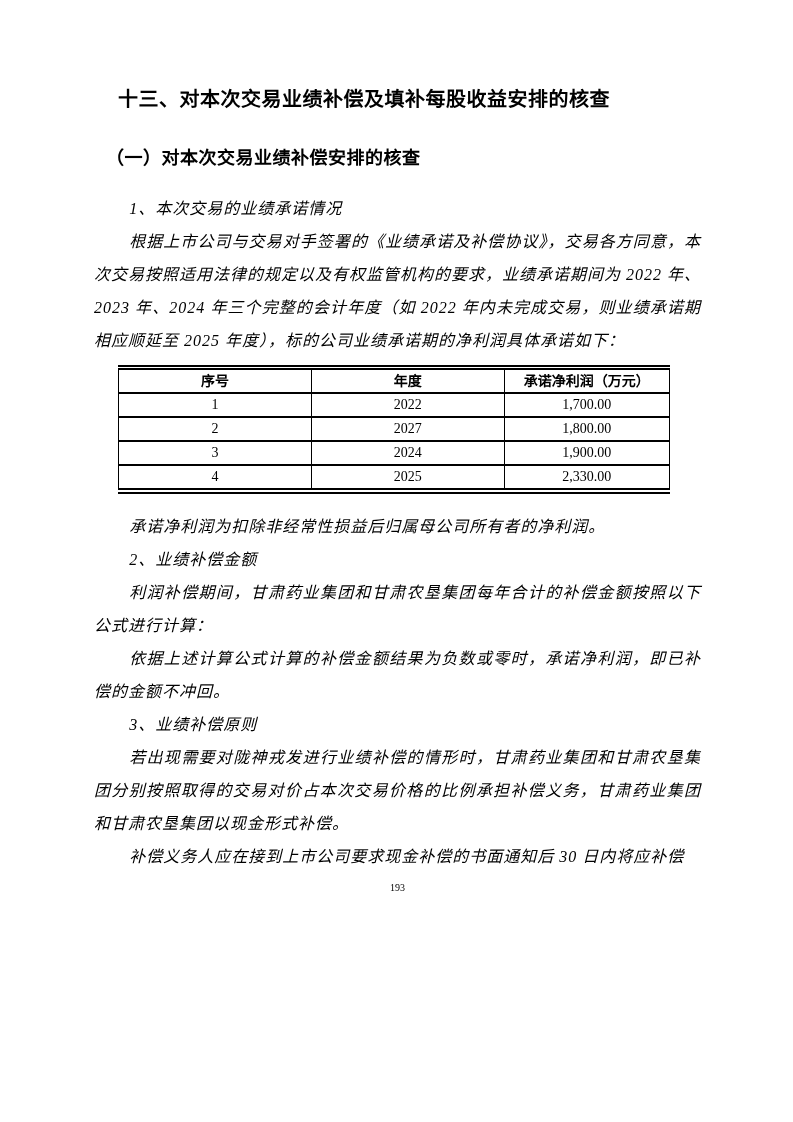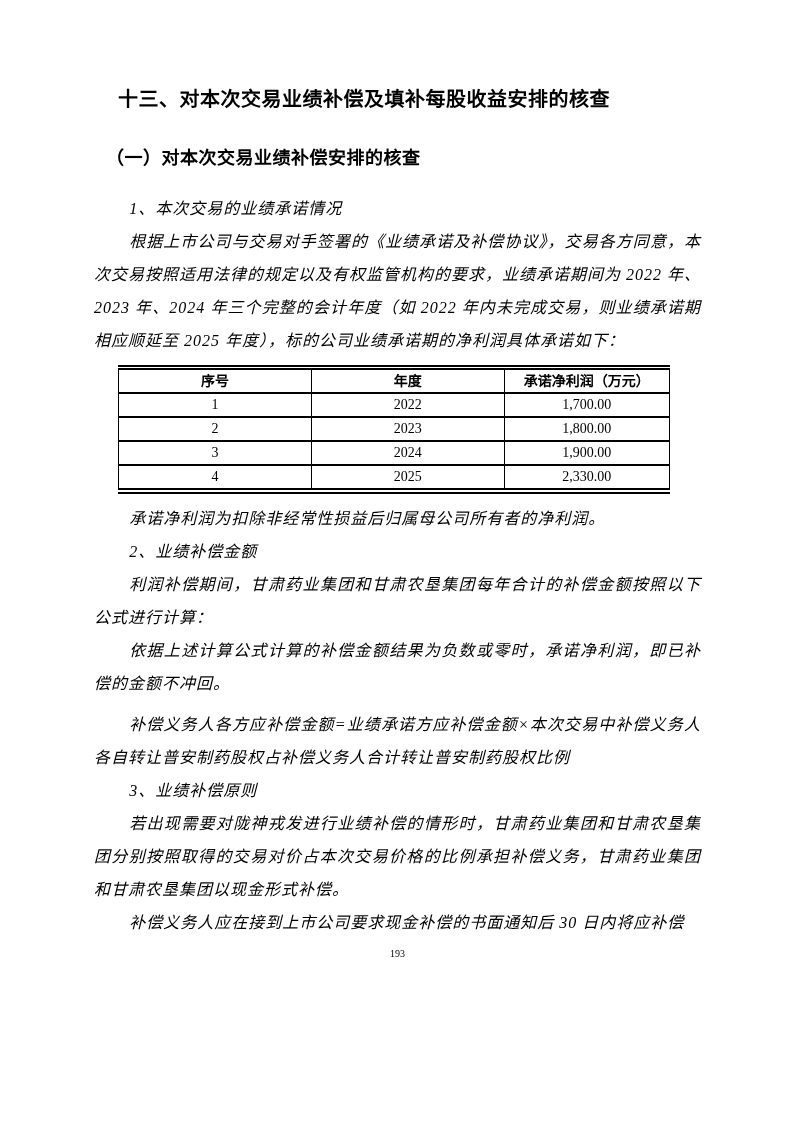--- a/index.html
+++ b/index.html
@@ -38,21 +38,21 @@
   p.body {
     font-size: 16px;
     line-height: 33px;
     letter-spacing: 1px;
     margin: 0;
     text-align: justify;
     text-indent: 2.2em;
     font-style: italic;
   }
   p.first-after-h2 { margin-top: 22px; }
-  p.gap-top { margin-top: 8px; }
+  p.gap-top { margin-top: 16px; }
 
   table.commit-table {
     border-collapse: collapse;
     table-layout: fixed;
     width: 552px;
     margin: 8px 0 8px 24px;
     border-top: 5px double #000000;
     border-bottom: 6px double #000000;
   }
   table.commit-table th,
@@ -117,21 +117,21 @@
       </tr>
     </thead>
     <tbody>
       <tr>
         <td>1</td>
         <td>2022</td>
         <td>1,700.00</td>
       </tr>
       <tr>
         <td>2</td>
-        <td>2023</td>
+        <td>2027</td>
         <td>1,800.00</td>
       </tr>
       <tr>
         <td>3</td>
         <td>2024</td>
         <td>1,900.00</td>
       </tr>
       <tr>
         <td>4</td>
         <td>2025</td>
@@ -142,21 +142,20 @@
 
   <p class="body gap-top">承诺净利润为扣除非经常性损益后归属母公司所有者的净利润。</p>
 
   <p class="body">2、业绩补偿金额</p>
 
   <p class="body">利润补偿期间，甘肃药业集团和甘肃农垦集团每年合计的补偿金额按照以下公式进行计算：</p>
 
 
   <p class="body">依据上述计算公式计算的补偿金额结果为负数或零时，承诺净利润，即已补偿的金额不冲回。</p>
 
-  <p class="body gap-top">补偿义务人各方应补偿金额=业绩承诺方应补偿金额×本次交易中补偿义务人各自转让普安制药股权占补偿义务人合计转让普安制药股权比例</p>
 
   <p class="body">3、业绩补偿原则</p>
 
   <p class="body">若出现需要对陇神戎发进行业绩补偿的情形时，甘肃药业集团和甘肃农垦集团分别按照取得的交易对价占本次交易价格的比例承担补偿义务，甘肃药业集团和甘肃农垦集团以现金形式补偿。</p>
 
   <p class="body">补偿义务人应在接到上市公司要求现金补偿的书面通知后 30 日内将应补偿</p>
 
   <div class="page-number">193</div>
 
 </div>

